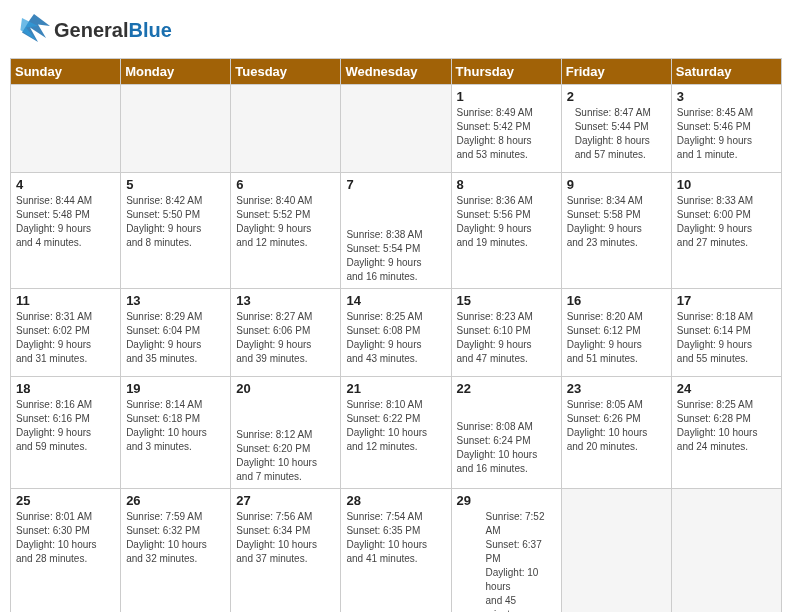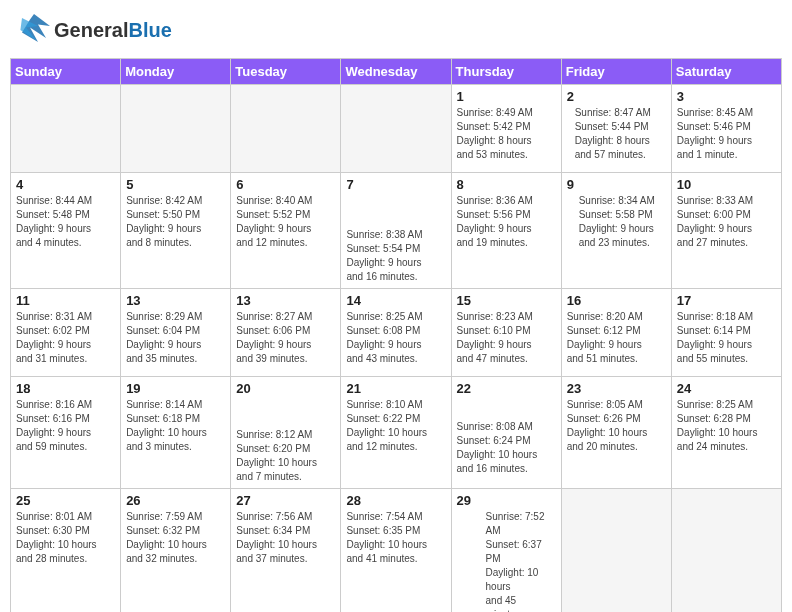--- a/index.html
+++ b/index.html
@@ -36,21 +36,21 @@
     .subtitle {
       font-size: 15px;
       color: #444;
     }
     .calendar {
       width: 100%;
       border-collapse: collapse;
       table-layout: fixed;
     }
     .calendar th {
-      background: #8b5cf6;
+      background: #a16207;
       color: #fff;
       font-size: 13px;
       font-weight: bold;
       padding: 5px 4px;
       text-align: left;
       border: 1px solid #ccc;
     }
     .calendar td {
       vertical-align: top;
       border: 1px solid #ccc;
@@ -169,21 +169,21 @@
         </td>
         <td>
           <span class="day-num">8</span>
           <div class="day-info" style="white-space: pre-line;">Sunrise: 8:36 AM
 Sunset: 5:56 PM
 Daylight: 9 hours
 and 19 minutes.</div>
         </td>
         <td>
           <span class="day-num">9</span>
-          <div class="day-info" style="white-space: pre-line; margin-left: 12px;">Sunrise: 8:34 AM
+          <div class="day-info" style="white-space: pre-line;">Sunrise: 8:34 AM
 Sunset: 5:58 PM
 Daylight: 9 hours
 and 23 minutes.</div>
         </td>
         <td>
           <span class="day-num">10</span>
           <div class="day-info" style="white-space: pre-line;">Sunrise: 8:33 AM
 Sunset: 6:00 PM
 Daylight: 9 hours
 and 27 minutes.</div>

